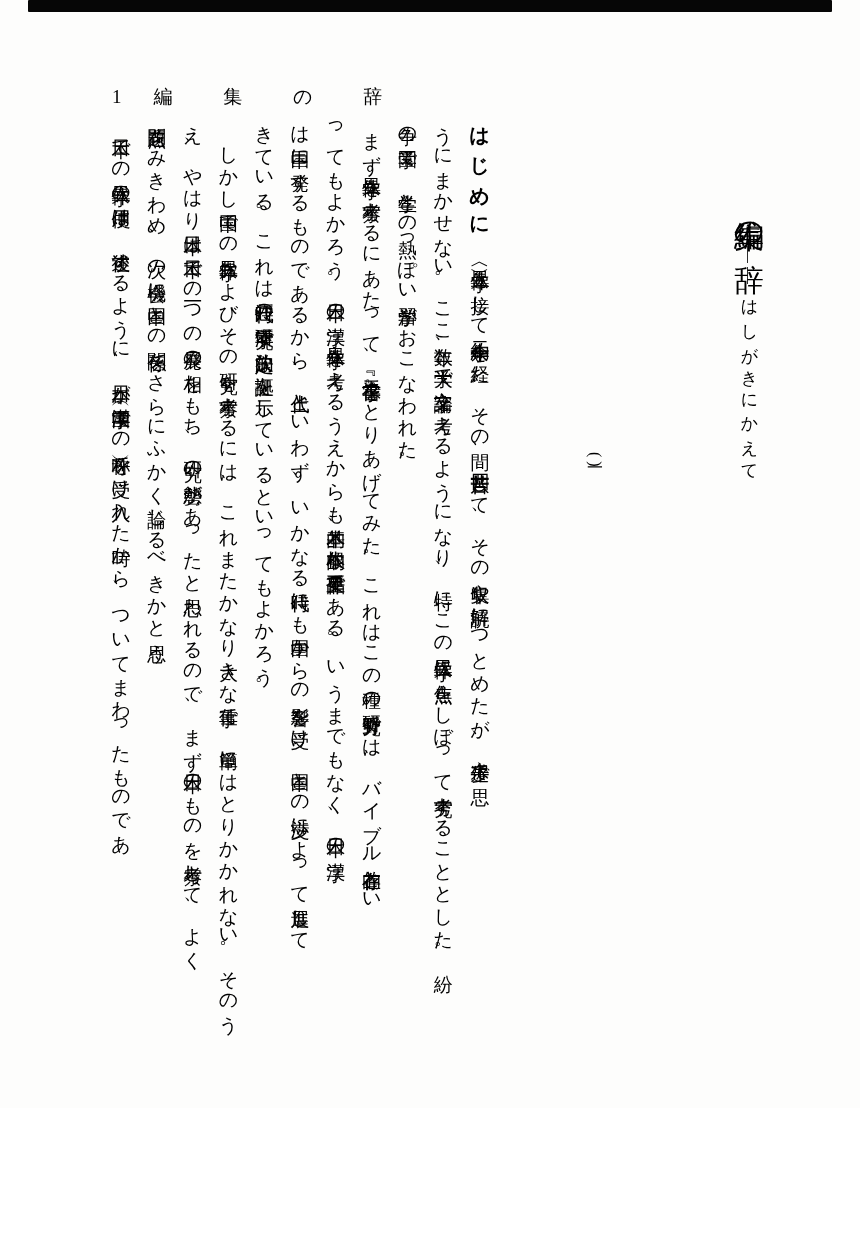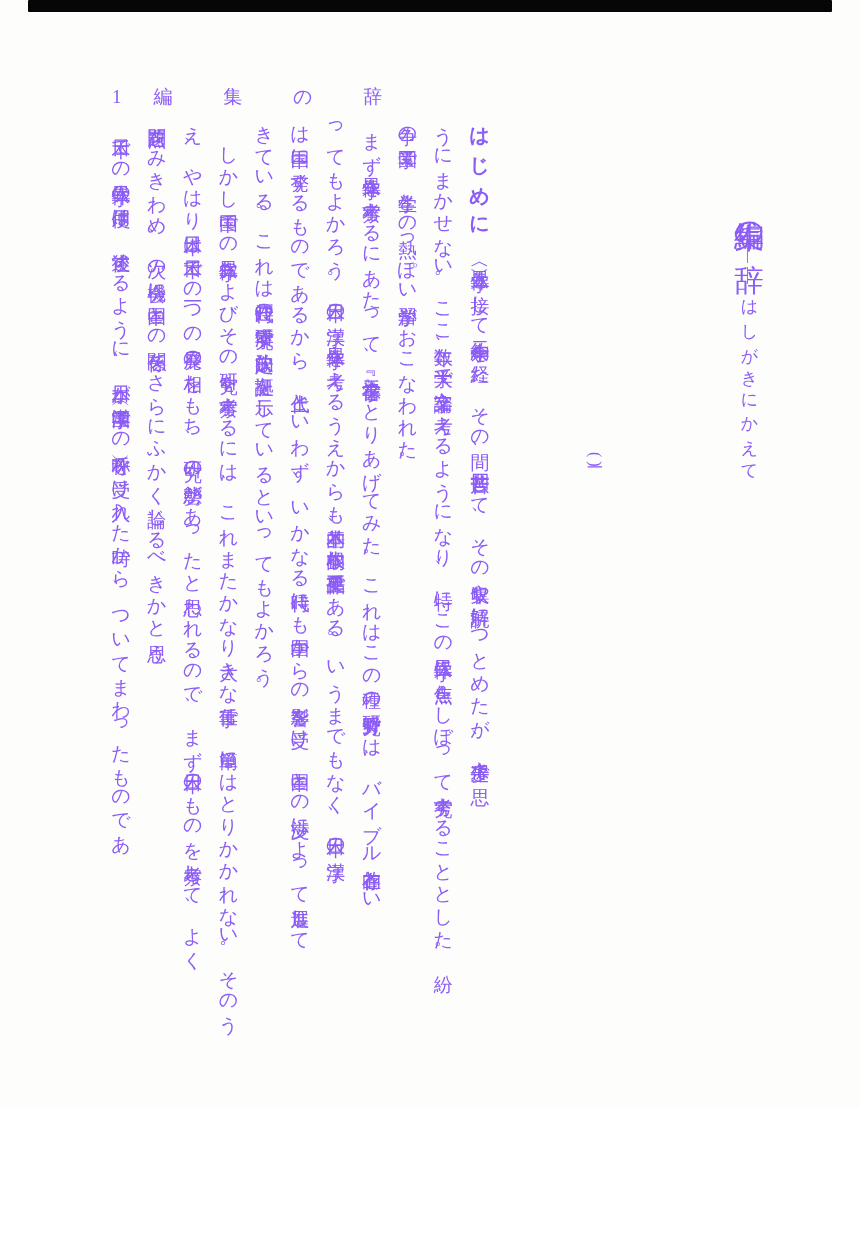--- a/index.html
+++ b/index.html
@@ -2,21 +2,21 @@
 <html lang="ja"><head>
 <meta charset="utf-8">
 <style>
   html,body{margin:0;padding:0;}
   .page{
     position:relative;
     width:860px;height:1108px;
     background:#fdfdfc;
     overflow:hidden;
     font-family:"Liberation Serif","DejaVu Serif",serif;
-    color:#8b5cf6;
+    color:#000000;
   }
   .scan-bar{position:absolute;background:#060606;}
   .bar-top{left:28px;top:0;width:804px;height:12px;border-radius:1px;}
   .bar-bottom{left:30px;top:1245px;width:800px;height:11px;border-radius:1px;}
 
   .running-header{
     position:absolute;left:112px;top:84px;
     font-size:19px;letter-spacing:2px;white-space:nowrap;
   }
   .running-header .rh-title{margin-left:30px;letter-spacing:23px;}

